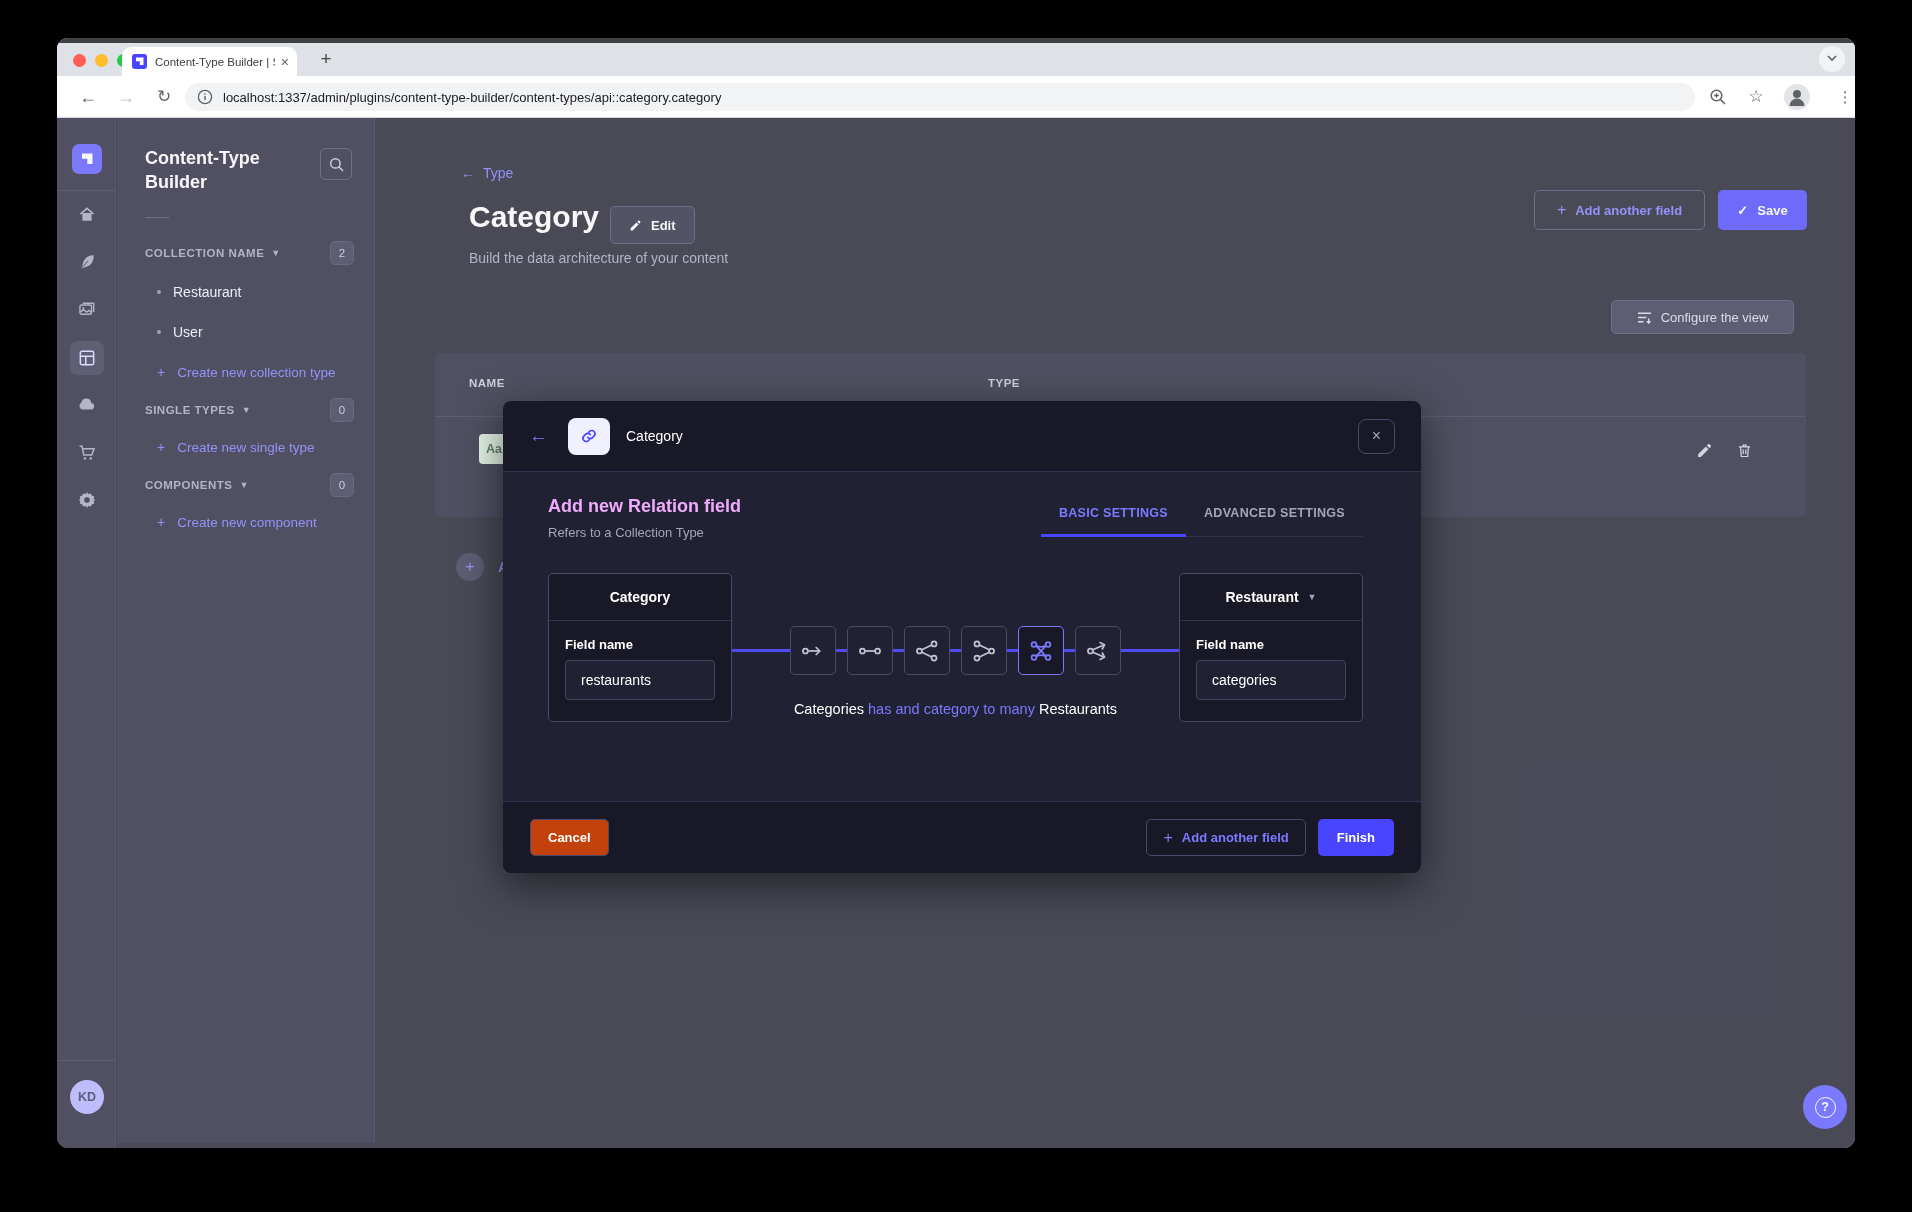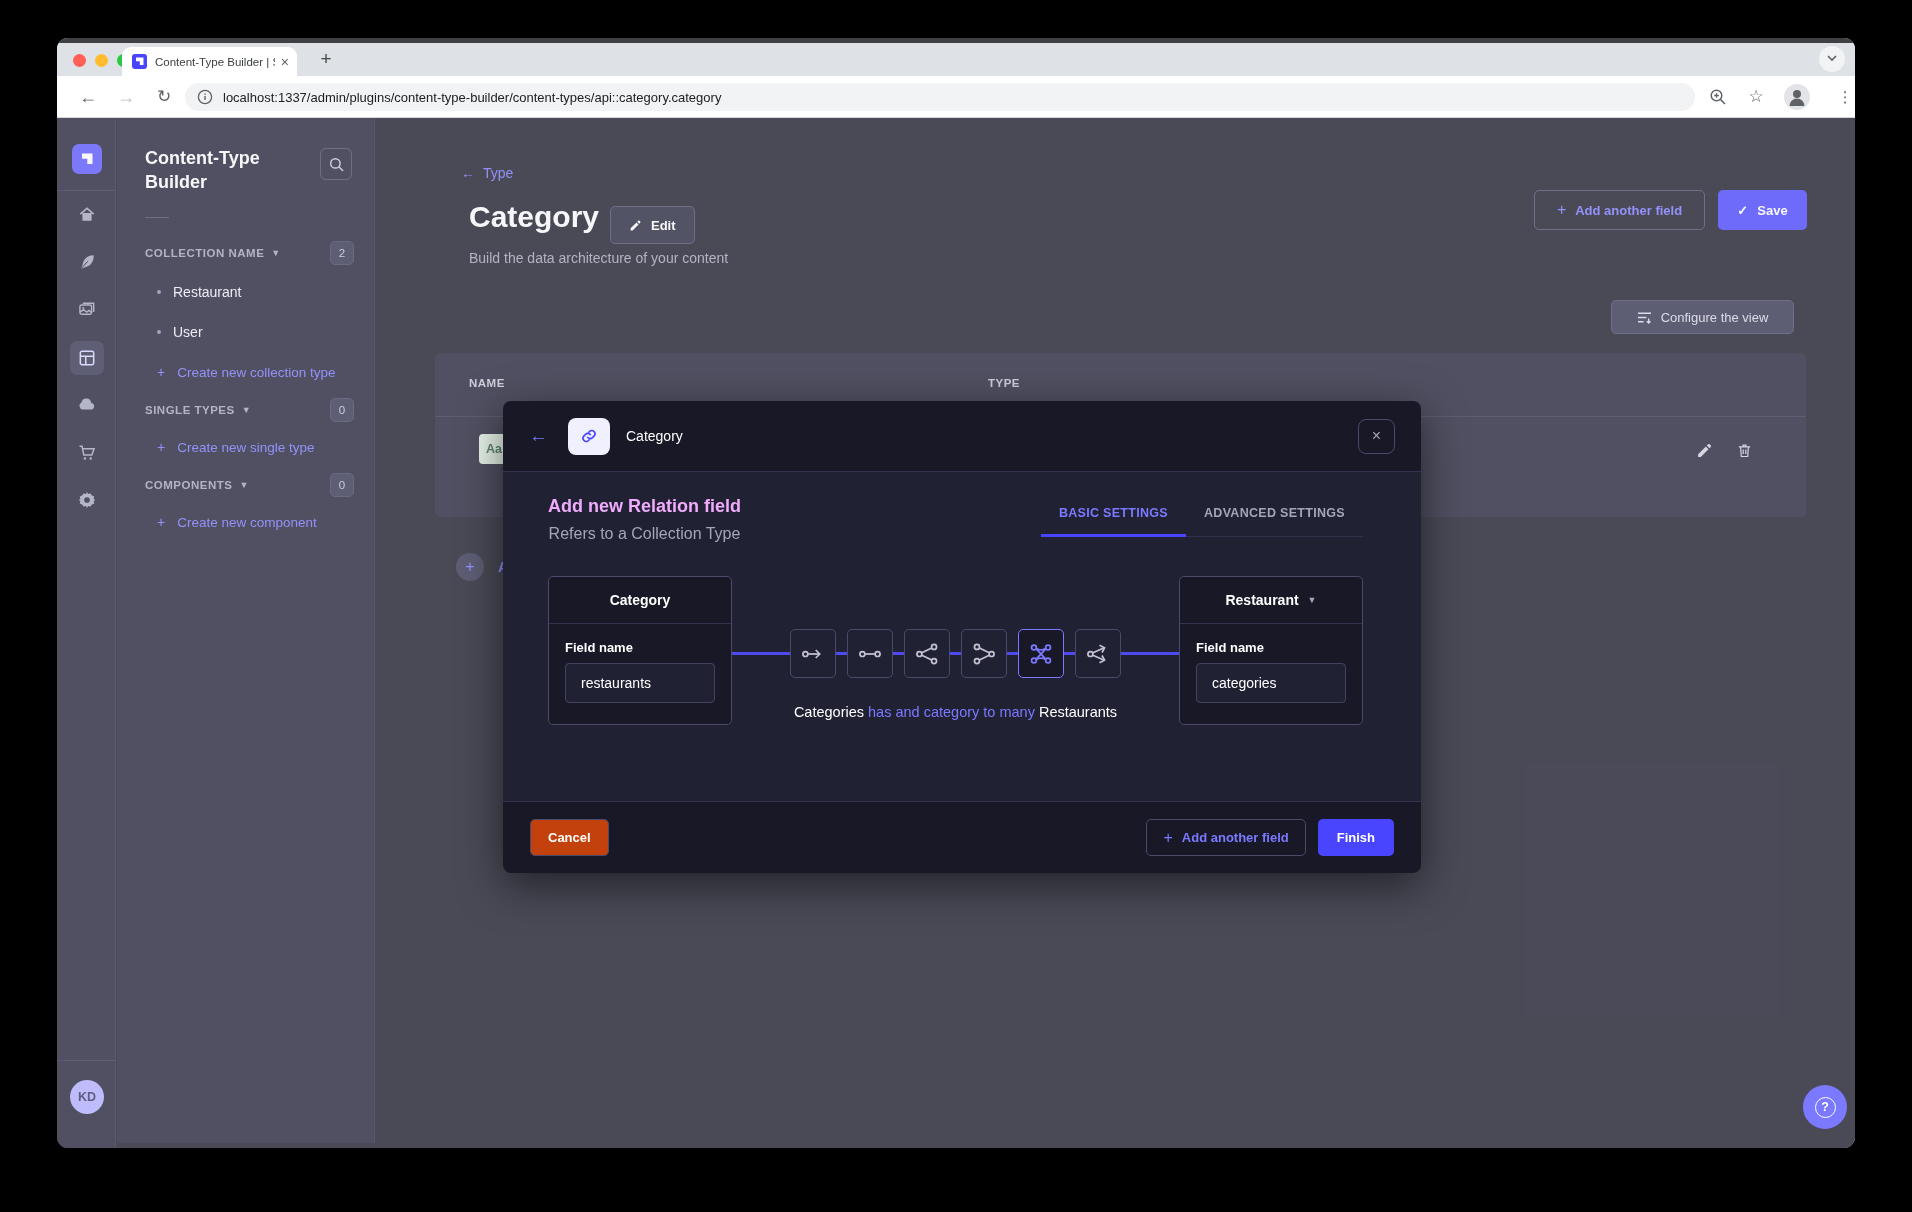--- a/index.html
+++ b/index.html
@@ -91,21 +91,21 @@
   .modal-head { position:absolute; left:0; top:0; right:0; height:71px; background:#181826; border-radius:8px 8px 0 0;
                 border-bottom:1px solid #32324d; display:flex; align-items:center; padding:0 26px; }
   .m-back { color:#7b79ff; font-size:19px; }
   .m-linkbox { width:42px; height:37px; margin-left:20px; background:#f0f0ff; border-radius:8px; display:flex; align-items:center; justify-content:center; }
   .m-title { margin-left:16px; color:#fff; font-size:14px; }
   .m-close { margin-left:auto; width:37px; height:35px; border:1px solid #4a4a6a; border-radius:8px; background:transparent;
              color:#a5a5ba; font-size:16px; display:flex; align-items:center; justify-content:center; }
   .modal-body { position:absolute; left:0; top:71px; right:0; bottom:72px; background:#212134; padding:24px 58px 0 45px; }
   .mb-toprow { display:flex; justify-content:space-between; align-items:flex-start; }
   .m-heading { font-size:18px; font-weight:bold; color:#f0abfc; }
-  .m-subheading { font-size:16px; color:#a5a5ba; margin-top:8px;text-align:center; }
+  .m-subheading { font-size:13px; color:#a5a5ba; margin-top:8px; }
   .tabs { display:flex; margin-top:6px; border-bottom:1px solid #32324d;text-align:right; }
   .tabbtn { padding:4px 18px 14px 18px; font-size:12.5px; font-weight:bold; letter-spacing:.3px; color:#a5a5ba; margin-bottom:-1px; }
   .tabbtn.active { color:#7b79ff; border-bottom:3px solid #4945ff; }
   .rel-row { display:flex; margin-top:33px; align-items:flex-start; }
   .card { width:184px; height:149px; background:#181826; border:1px solid #4a4a6a; border-radius:5px; flex:none; }
   .card-head { height:47px; border-bottom:1px solid #32324d; display:flex; align-items:center; justify-content:center; gap:9px;
                color:#fff; font-size:14px; font-weight:bold; }
   .card-chev { color:#a5a5ba; font-size:9px; }
   .card-body { padding:12px 16px 0 16px; }
   .f-label { color:#fff; font-size:13px; font-weight:bold; margin:4px 0 8px 0; }

